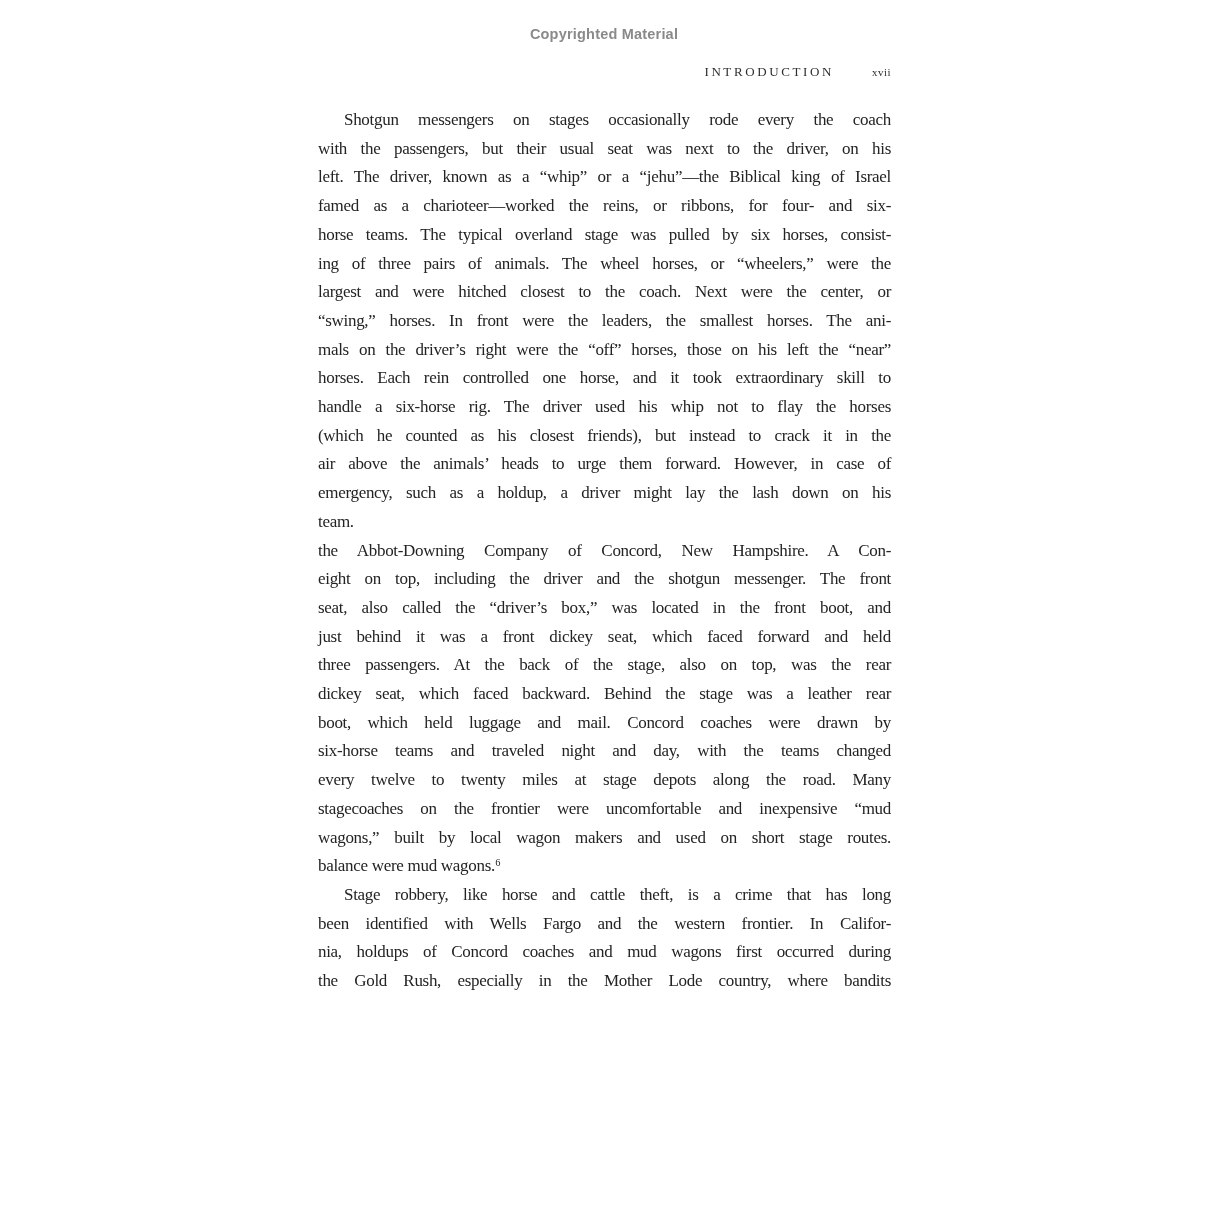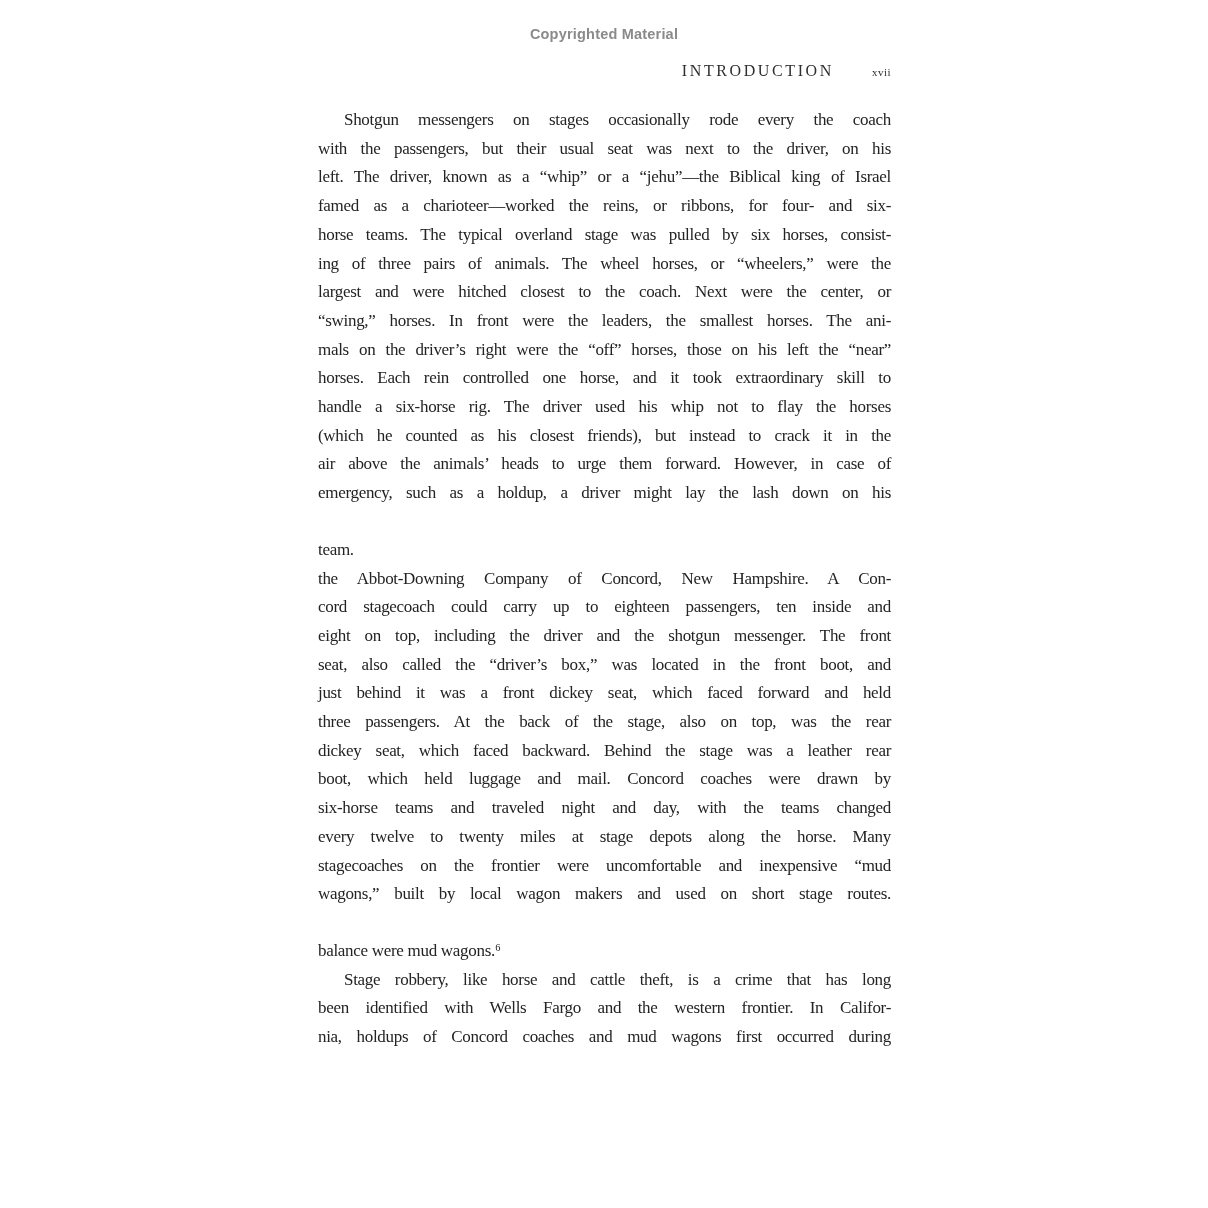--- a/index.html
+++ b/index.html
@@ -31,21 +31,21 @@
   .page-header {
     position: absolute;
     top: 62px;
     left: 318px;
     width: 573px;
     text-align: right;
     color: #2e2e2e;
     font-family: "Liberation Serif", "DejaVu Serif", serif;
   }
   .chapter-title {
-    font-size: 16px;
+    font-size: 13px;
     letter-spacing: 2.6px;
   }
   .folio {
     font-size: 11px;
     letter-spacing: 0.5px;
     margin-left: 38px;
   }
 
   .body-text {
     position: absolute;
@@ -61,21 +61,20 @@
   .line {
     line-height: 28.7px;
     text-align: justify;
     text-align-last: justify;
     white-space: normal;
   }
   .line.first-line { text-indent: 26px; }
   .line.last-line-left {
     text-align: left;
     text-align-last: left;
-    margin-top: 28px;
   }
 </style>
 </head>
 <body>
 
 <div class="page">
 
   <div class="watermark watermark-top">Copyrighted Material</div>
 
   <div class="page-header">
@@ -95,29 +94,28 @@
         <div class="line">mals on the driver’s right were the “off” horses, those on his left the “near”</div>
         <div class="line">horses. Each rein controlled one horse, and it took extraordinary skill to</div>
         <div class="line">handle a six-horse rig. The driver used his whip not to flay the horses</div>
         <div class="line">(which he counted as his closest friends), but instead to crack it in the</div>
         <div class="line">air above the animals’ heads to urge them forward. However, in case of</div>
         <div class="line">emergency, such as a holdup, a driver might lay the lash down on his</div>
         <div class="line last-line-left">team.</div>
       </div>
       <div class="paragraph">
         <div class="line">the Abbot-Downing Company of Concord, New Hampshire. A Con-</div>
-        <div class="line">cord stagecoach could carry up to eighteen passengers, ten inside and</div>
         <div class="line">eight on top, including the driver and the shotgun messenger. The front</div>
         <div class="line">seat, also called the “driver’s box,” was located in the front boot, and</div>
         <div class="line">just behind it was a front dickey seat, which faced forward and held</div>
         <div class="line">three passengers. At the back of the stage, also on top, was the rear</div>
         <div class="line">dickey seat, which faced backward. Behind the stage was a leather rear</div>
         <div class="line">boot, which held luggage and mail. Concord coaches were drawn by</div>
         <div class="line">six-horse teams and traveled night and day, with the teams changed</div>
-        <div class="line">every twelve to twenty miles at stage depots along the horse. Many</div>
+        <div class="line">every twelve to twenty miles at stage depots along the road. Many</div>
         <div class="line">stagecoaches on the frontier were uncomfortable and inexpensive “mud</div>
         <div class="line">wagons,” built by local wagon makers and used on short stage routes.</div>
         <div class="line last-line-left">balance were mud wagons.⁶</div>
       </div>
       <div class="paragraph">
         <div class="line first-line">Stage robbery, like horse and cattle theft, is a crime that has long</div>
         <div class="line">been identified with Wells Fargo and the western frontier. In Califor-</div>
         <div class="line">nia, holdups of Concord coaches and mud wagons first occurred during</div>
         <div class="line">the Gold Rush, especially in the Mother Lode country, where bandits</div>
       </div>

